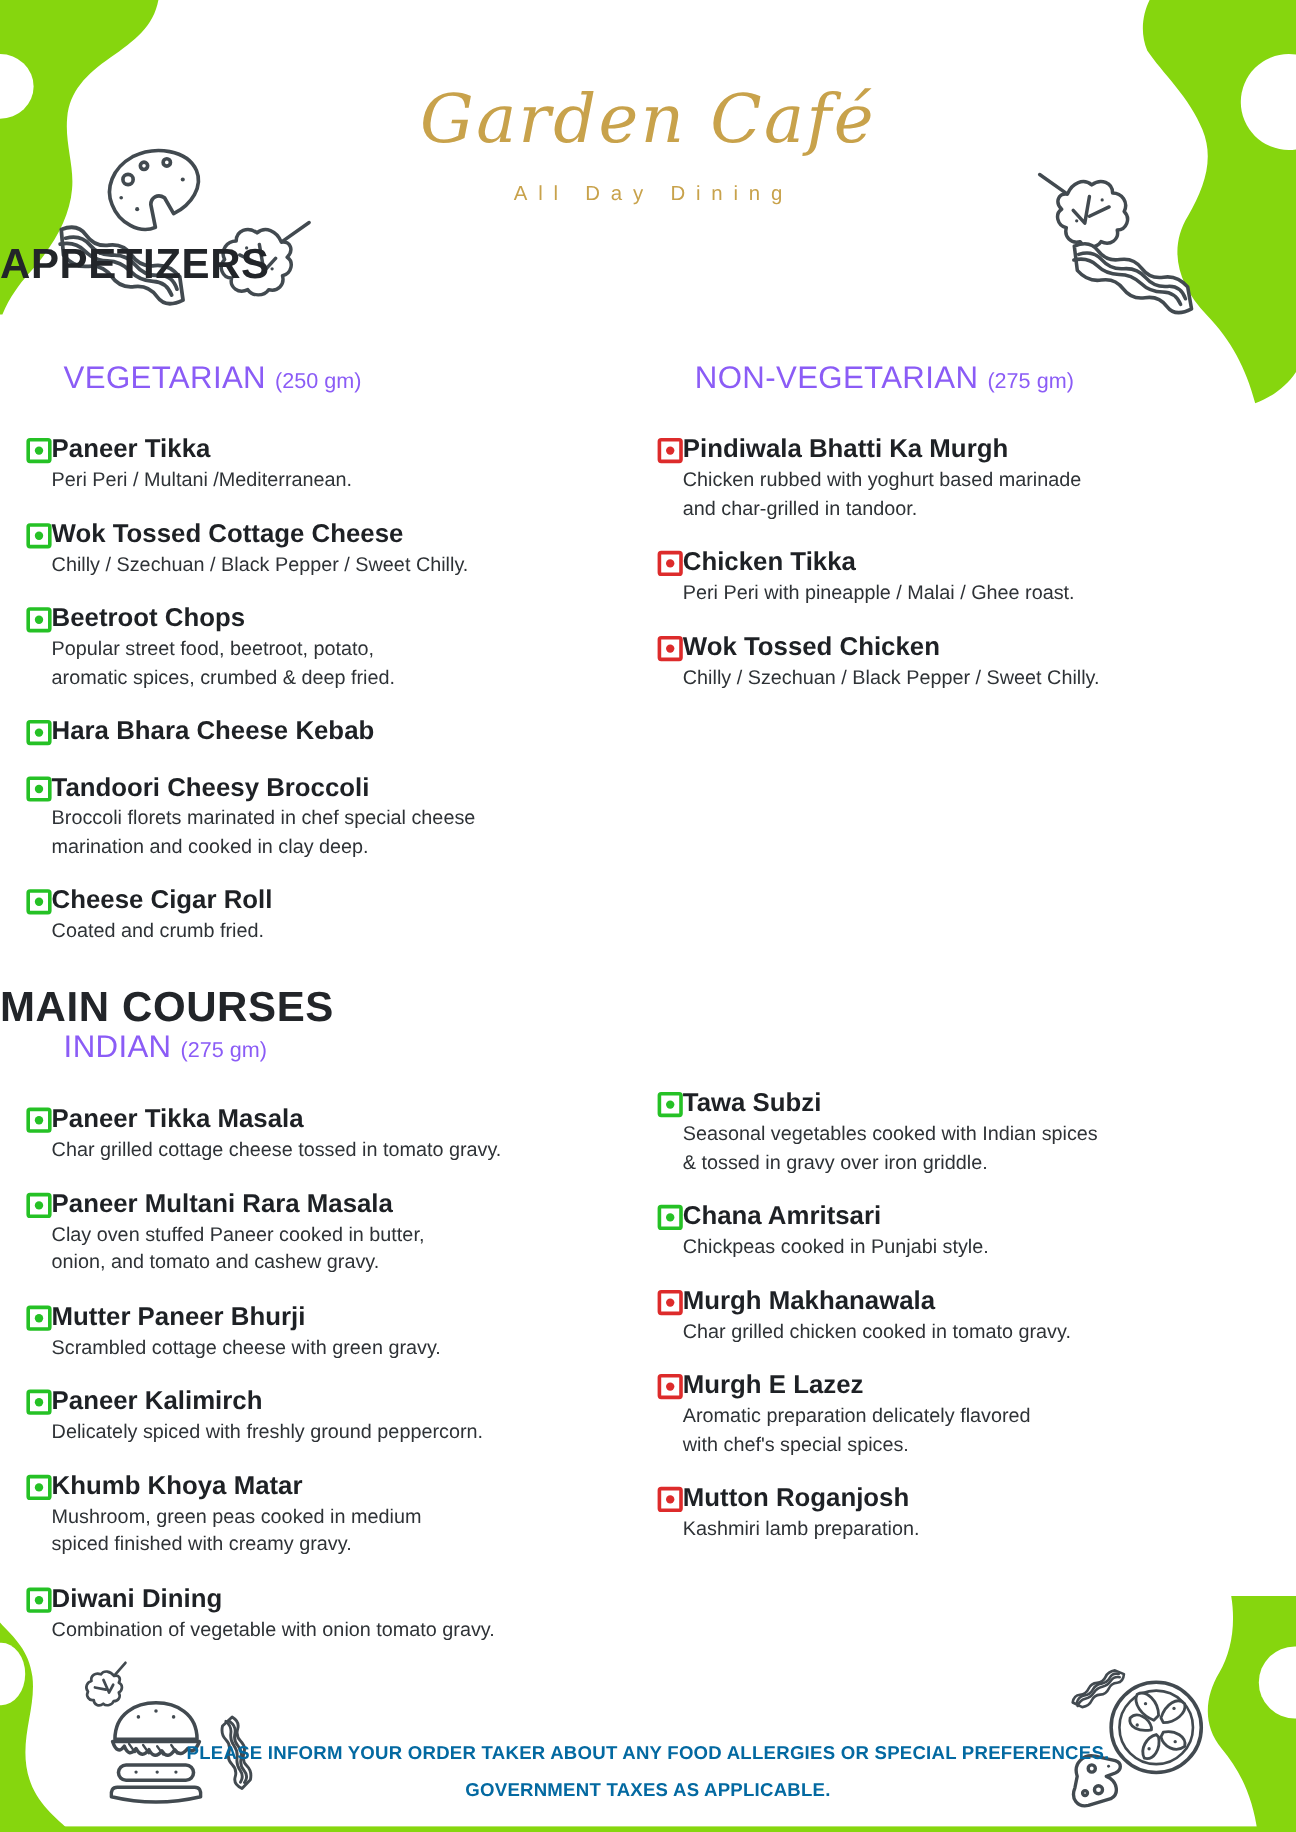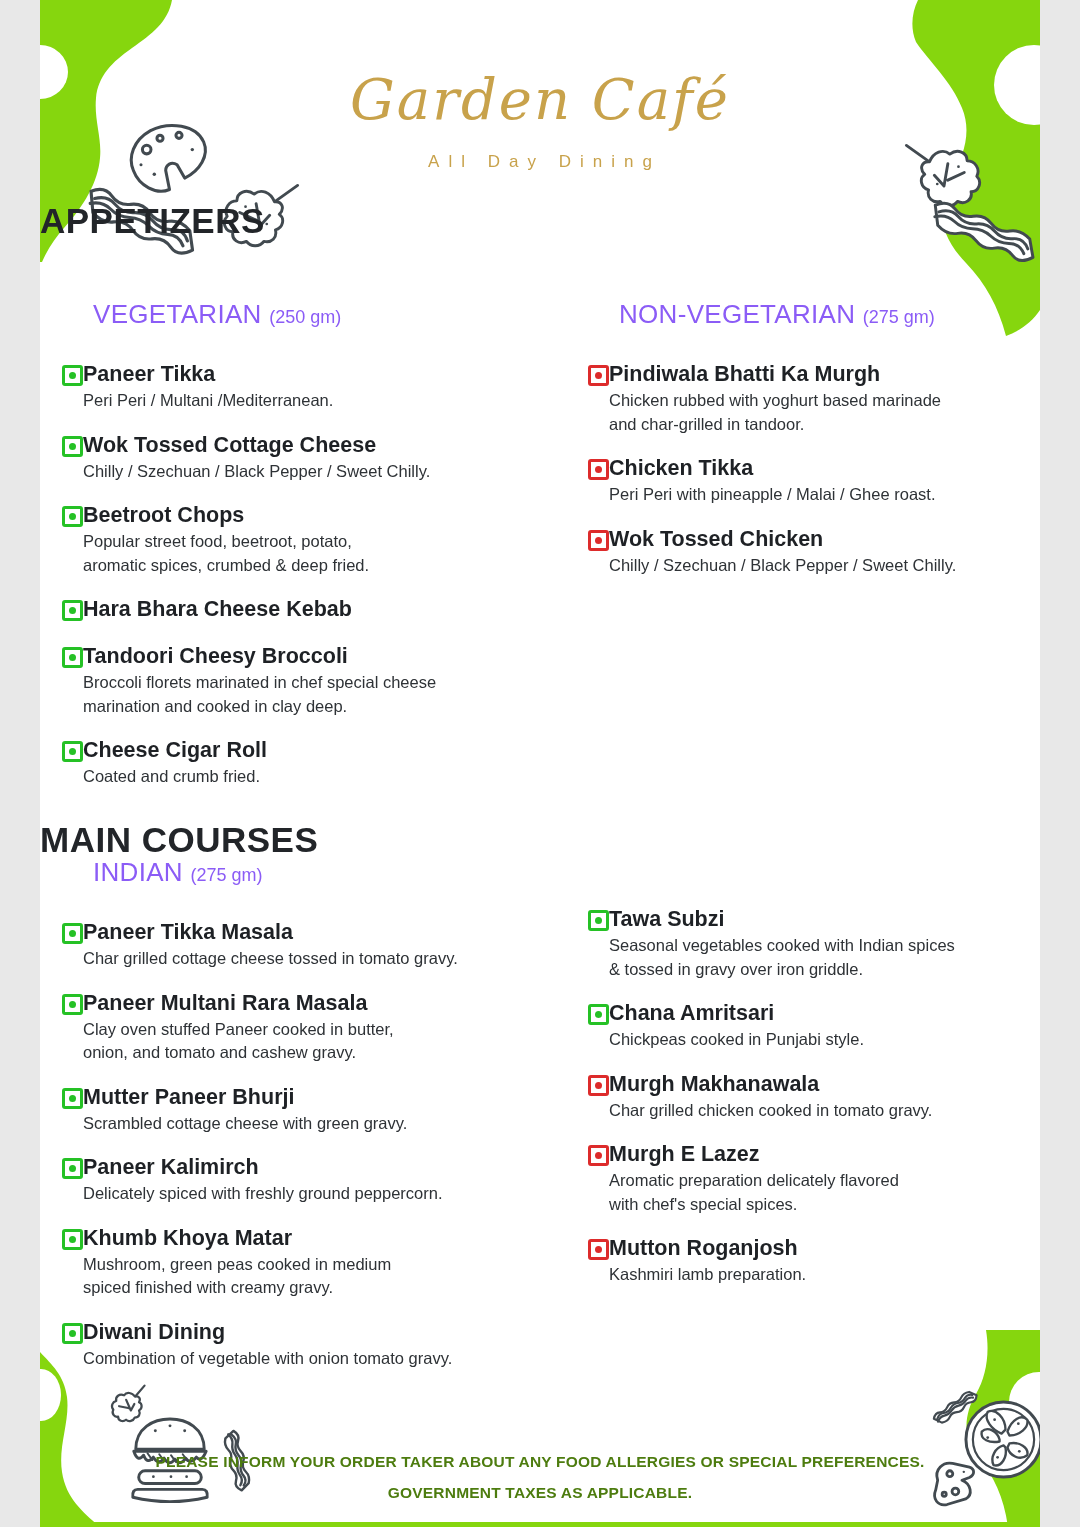--- a/index.html
+++ b/index.html
@@ -1,17 +1,17 @@
 <!DOCTYPE html>
 <html><head>
 <meta charset="utf-8">
 <style>
   html,body { margin:0; padding:0; background:#e8e8e8; }
   .page {
-    position:relative; width:1000px; height:1527px; margin:0 auto;
+    position:relative; width:1080px; height:1527px; margin:0 auto;
     background:#ffffff; overflow:hidden;
     font-family:"Liberation Sans", sans-serif; color:#24272B;
   }
   
   .blob { position:absolute; pointer-events:none; }
   #blob-tl { left:0; top:0; }
   #blob-tr { right:0; top:0; }
   #blob-bl { left:0; bottom:0; }
   #blob-br { right:0; bottom:0; }
   .bottom-strip { position:absolute; left:0; right:0; bottom:0; height:5px; background:#86D60E; }
@@ -64,21 +64,21 @@
   .item-text { width:430px; }
   .item-name { font-size:21.5px; font-weight:bold; line-height:30px; color:#1E2125; }
   .item-desc {
     font-size:16.5px; line-height:23.5px; color:#2E3236;
     white-space:pre-line; margin-top:0px;
   }
 
   
   .footer {
     position:absolute; top:1446px; left:0; right:0; text-align:center;
-    font-size:15.5px; font-weight:bold; color:#4d7c0f; line-height:31px; letter-spacing:0.2px;
+    font-size:15.5px; font-weight:bold; color:#0369a1; line-height:31px; letter-spacing:0.2px;
   }
 </style>
 </head>
 <body>
 
 <div class="page">
 
   <svg id="blob-tl" class="blob" width="140" height="270" viewBox="0 0 140 270">
     <path fill="#86D60E" d="M0 0 L132 0 C128 22 112 34 92 48 C72 62 58 76 56 98 C54 120 62 138 60 158 C58 182 44 206 24 228 C16 237 8 248 2 262 L0 262 Z"></path>
     <ellipse cx="0" cy="72" rx="28" ry="27" fill="#ffffff"></ellipse>

